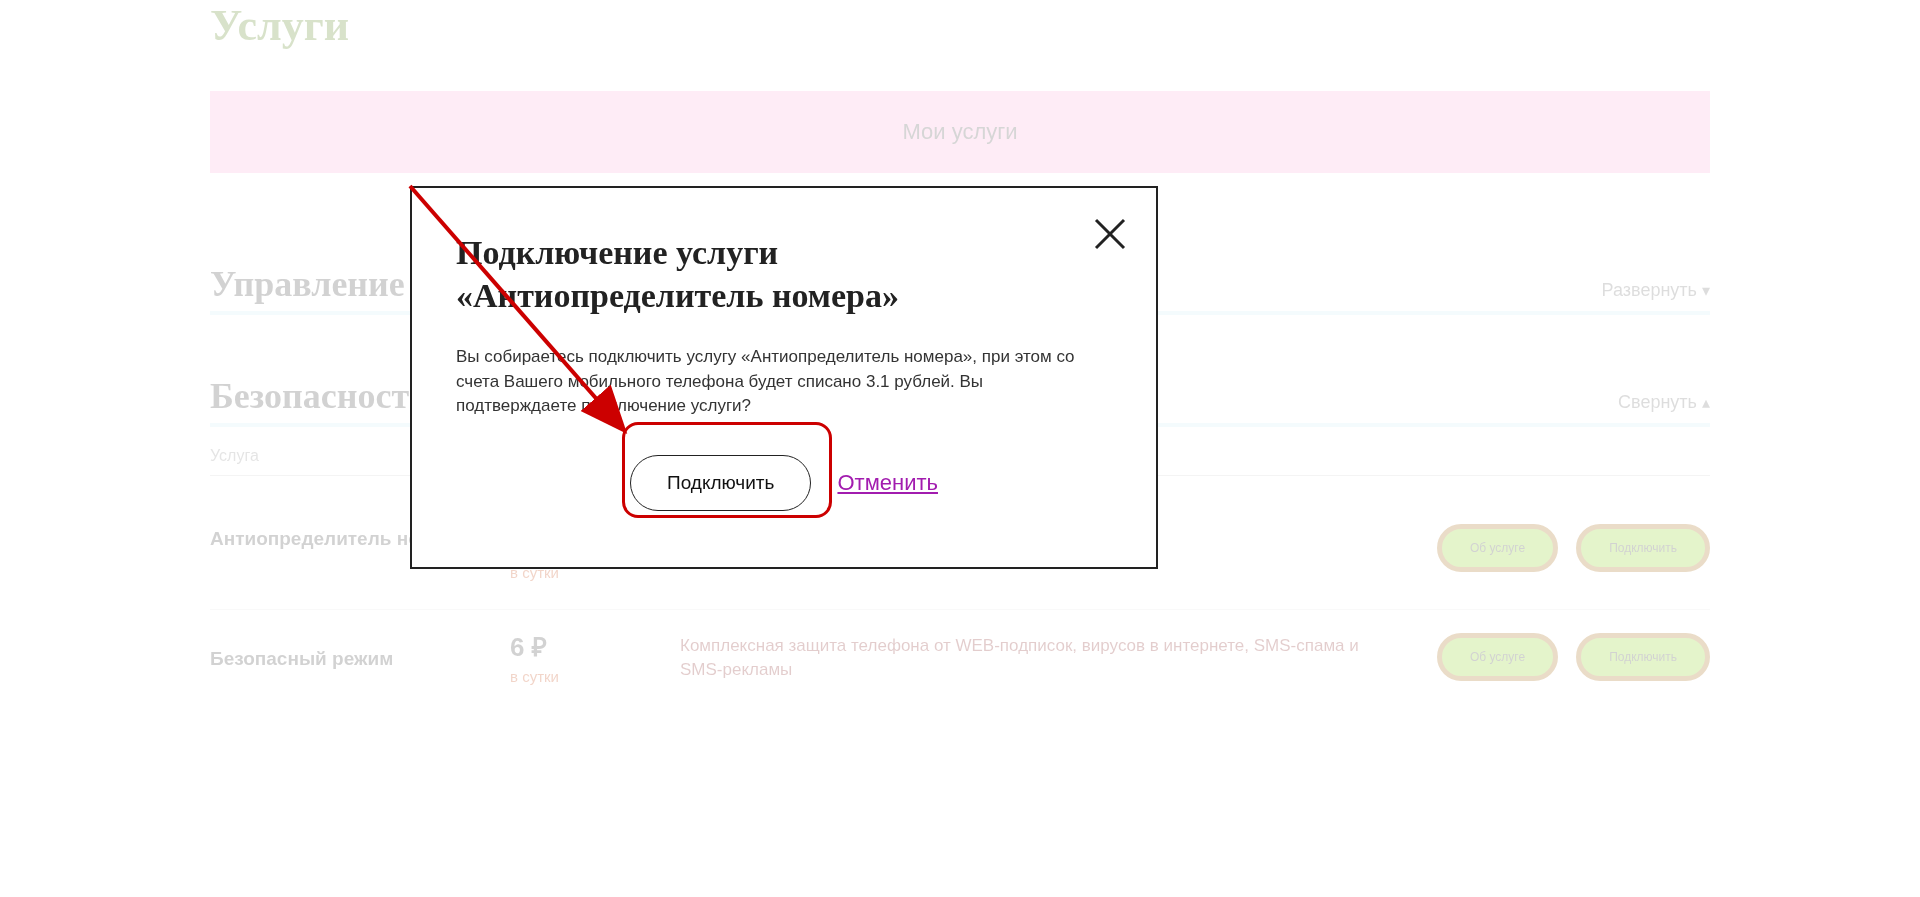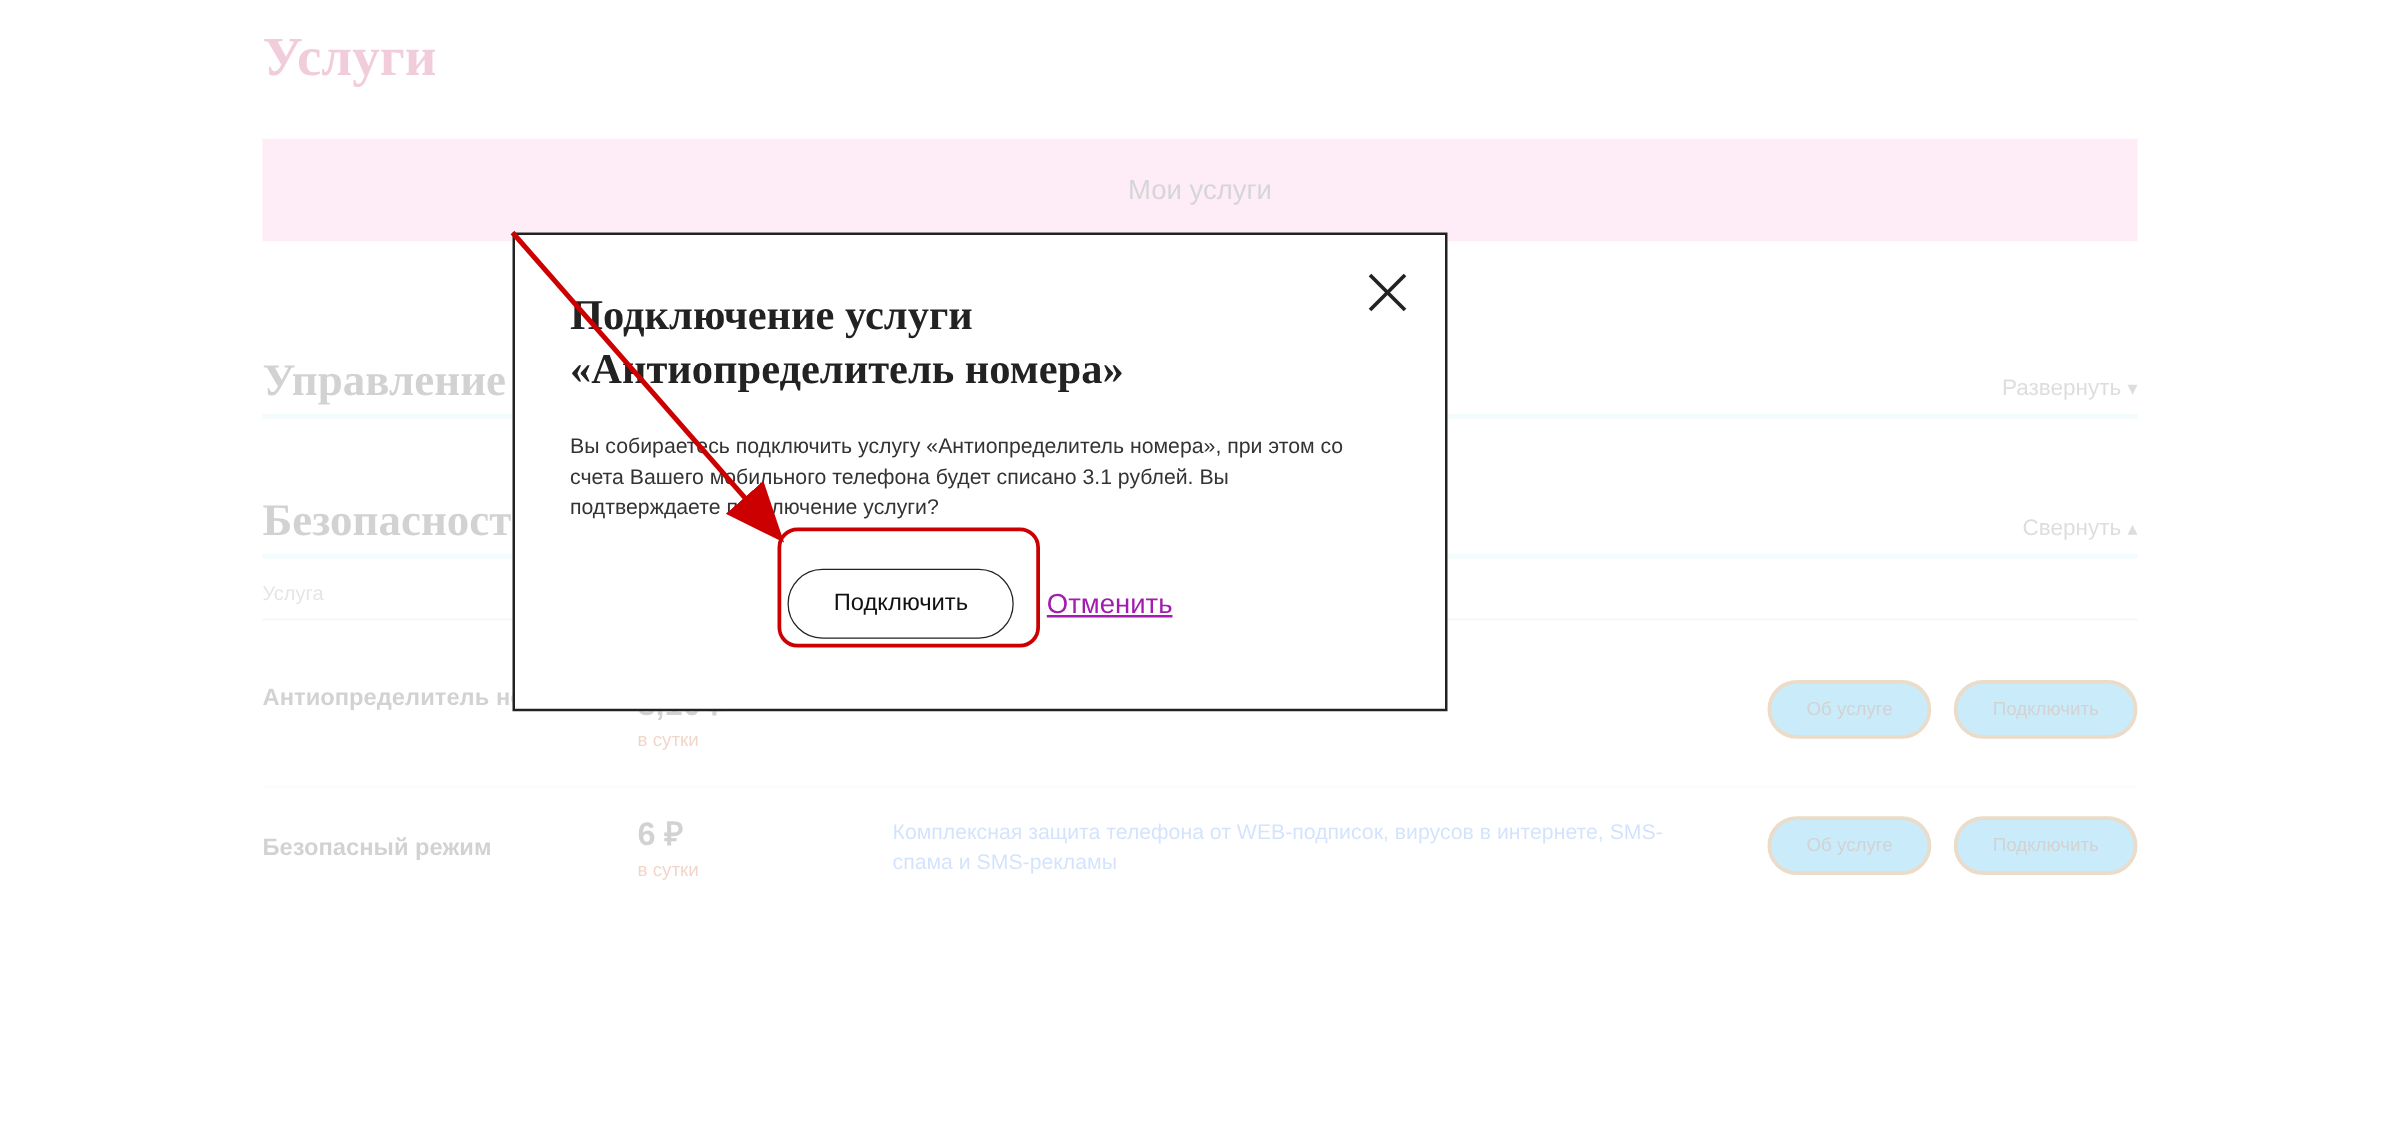--- a/index.html
+++ b/index.html
@@ -11,22 +11,22 @@
     position: relative;
     overflow: hidden;
   }
   .page {
     padding: 0 210px;
   }
   .page-title {
     font-family: Georgia, 'Times New Roman', serif;
     font-size: 44px;
     font-weight: bold;
-    color: #be185d;
-    margin-top: 20px;
+    color: #4d7c0f;
+    margin-top: 0;
     margin-bottom: 40px;
   }
   .tabs {
     display: flex;
     margin-bottom: 90px;
   }
   .tab {
     flex: 1;
     text-align: center;
     padding: 28px 0;
@@ -73,28 +73,28 @@
     display: flex;
     align-items: flex-start;
     padding: 18px 0 28px 0;
     border-bottom: 1px solid #e5e5e5;
     gap: 20px;
   }
   .srv-name { width: 280px; font-size: 19px; color: #333; font-weight: 600; padding-top: 4px; }
   .srv-price { width: 150px; }
   .srv-price-val { font-size: 26px; font-weight: bold; color: #333; }
   .srv-price-per { font-size: 15px; color: #c2410c; margin-top: 4px; }
-  .srv-desc { flex: 1; font-size: 17px; color: #3b82f6; padding-top: 2px; padding-right: 20px; line-height: 1.4; margin-left: 34px; }
+  .srv-desc { flex: 1; font-size: 17px; color: #7f1d1d; padding-top: 2px; padding-right: 20px; line-height: 1.4; }
   .srv-actions { display: flex; gap: 18px; align-items: flex-start; }
   .pill-btn {
-    border: 3px solid #a16207;
+    border: 5px solid #a16207;
     border-radius: 999px;
-    background: #0ea5e9;
+    background: #84cc16;
     padding: 12px 28px;
-    font-size: 15px;
+    font-size: 12px;
     color: #333;
     cursor: pointer;
   }
 
   
   .dim {
     position: absolute;
     inset: 0;
     background: rgba(255,255,255,0.78);
     z-index: 5;

